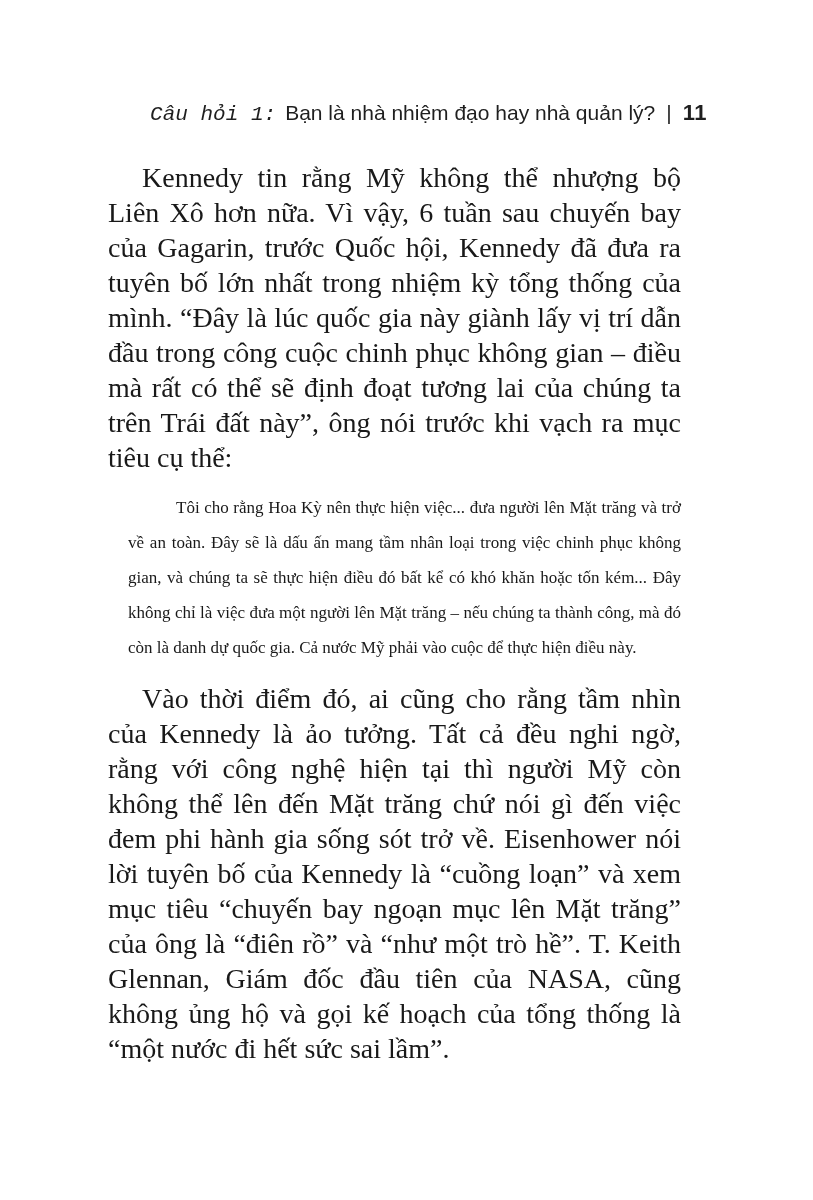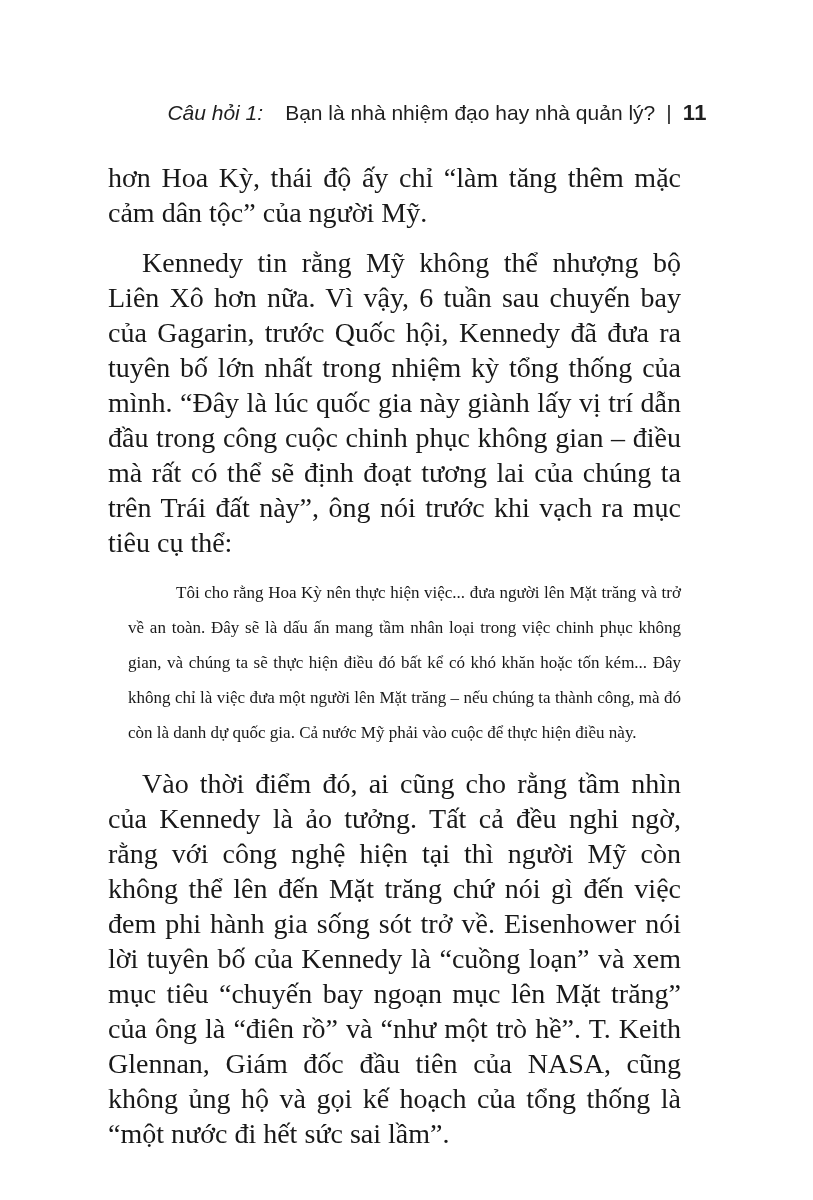--- a/index.html
+++ b/index.html
@@ -22,21 +22,22 @@
     right: 106px;
     font-family: "Liberation Sans", "DejaVu Sans", sans-serif;
     font-size: 21px;
     line-height: 26px;
     color: #1f1f1f;
     white-space: nowrap;
     text-align: right;
   }
   .running-header .chapter {
     font-style: italic;
-    margin-right: 22px;
+    margin-right: 9px;
+    font-family: Liberation Mono, monospace;
   }
   .running-header .sep {
     margin: 0 11px;
     font-weight: 400;
     color: #2a2a2a;
   }
   .running-header .pagenum {
     font-weight: 700;
     font-size: 22px;
     letter-spacing: 0.5px;
@@ -71,21 +72,20 @@
 </head>
 <body>
 
 <div class="page">
 
   <div class="running-header">
     <span class="chapter">Câu hỏi 1:</span><span class="htitle">Bạn là nhà nhiệm đạo hay nhà quản lý?</span><span class="sep">|</span><span class="pagenum">11</span>
   </div>
 
   <div class="content">
-    <p class="body-para">hơn Hoa Kỳ, thái độ ấy chỉ “làm tăng thêm mặc cảm dân tộc” của người Mỹ.</p>
 
     <p class="body-para indent">Kennedy tin rằng Mỹ không thể nhượng bộ Liên Xô hơn nữa. Vì vậy, 6 tuần sau chuyến bay của Gagarin, trước Quốc hội, Kennedy đã đưa ra tuyên bố lớn nhất trong nhiệm kỳ tổng thống của mình. “Đây là lúc quốc gia này giành lấy vị trí dẫn đầu trong công cuộc chinh phục không gian – điều mà rất có thể sẽ định đoạt tương lai của chúng ta trên Trái đất này”, ông nói trước khi vạch ra mục tiêu cụ thể:</p>
 
     <blockquote class="quote">Tôi cho rằng Hoa Kỳ nên thực hiện việc... đưa người lên Mặt trăng và trở về an toàn. Đây sẽ là dấu ấn mang tầm nhân loại trong việc chinh phục không gian, và chúng ta sẽ thực hiện điều đó bất kể có khó khăn hoặc tốn kém... Đây không chỉ là việc đưa một người lên Mặt trăng – nếu chúng ta thành công, mà đó còn là danh dự quốc gia. Cả nước Mỹ phải vào cuộc để thực hiện điều này.</blockquote>
 
     <p class="body-para indent">Vào thời điểm đó, ai cũng cho rằng tầm nhìn của Kennedy là ảo tưởng. Tất cả đều nghi ngờ, rằng với công nghệ hiện tại thì người Mỹ còn không thể lên đến Mặt trăng chứ nói gì đến việc đem phi hành gia sống sót trở về. Eisenhower nói lời tuyên bố của Kennedy là “cuồng loạn” và xem mục tiêu “chuyến bay ngoạn mục lên Mặt trăng” của ông là “điên rồ” và “như một trò hề”. T. Keith Glennan, Giám đốc đầu tiên của NASA, cũng không ủng hộ và gọi kế hoạch của tổng thống là “một nước đi hết sức sai lầm”.</p>
   </div>
 
 </div>
 

